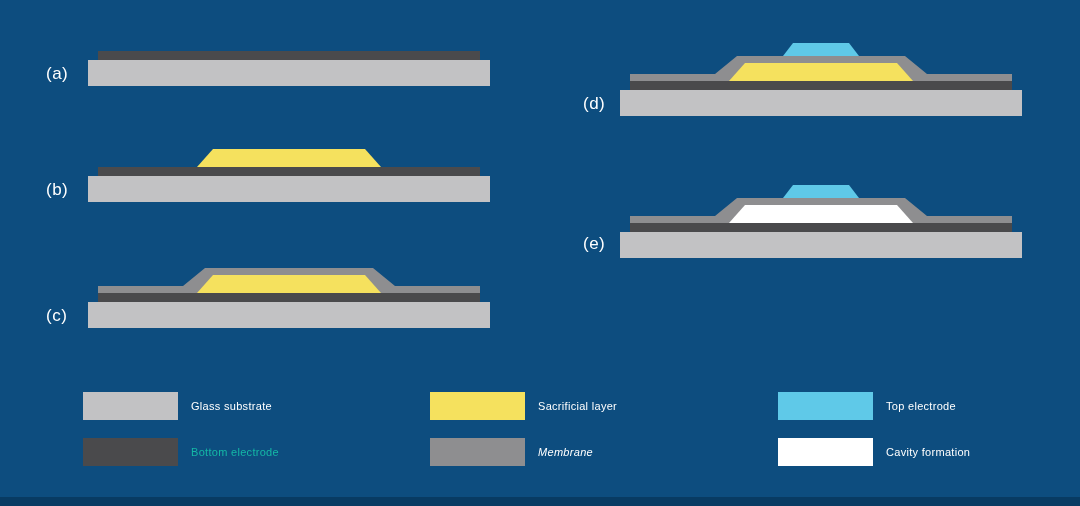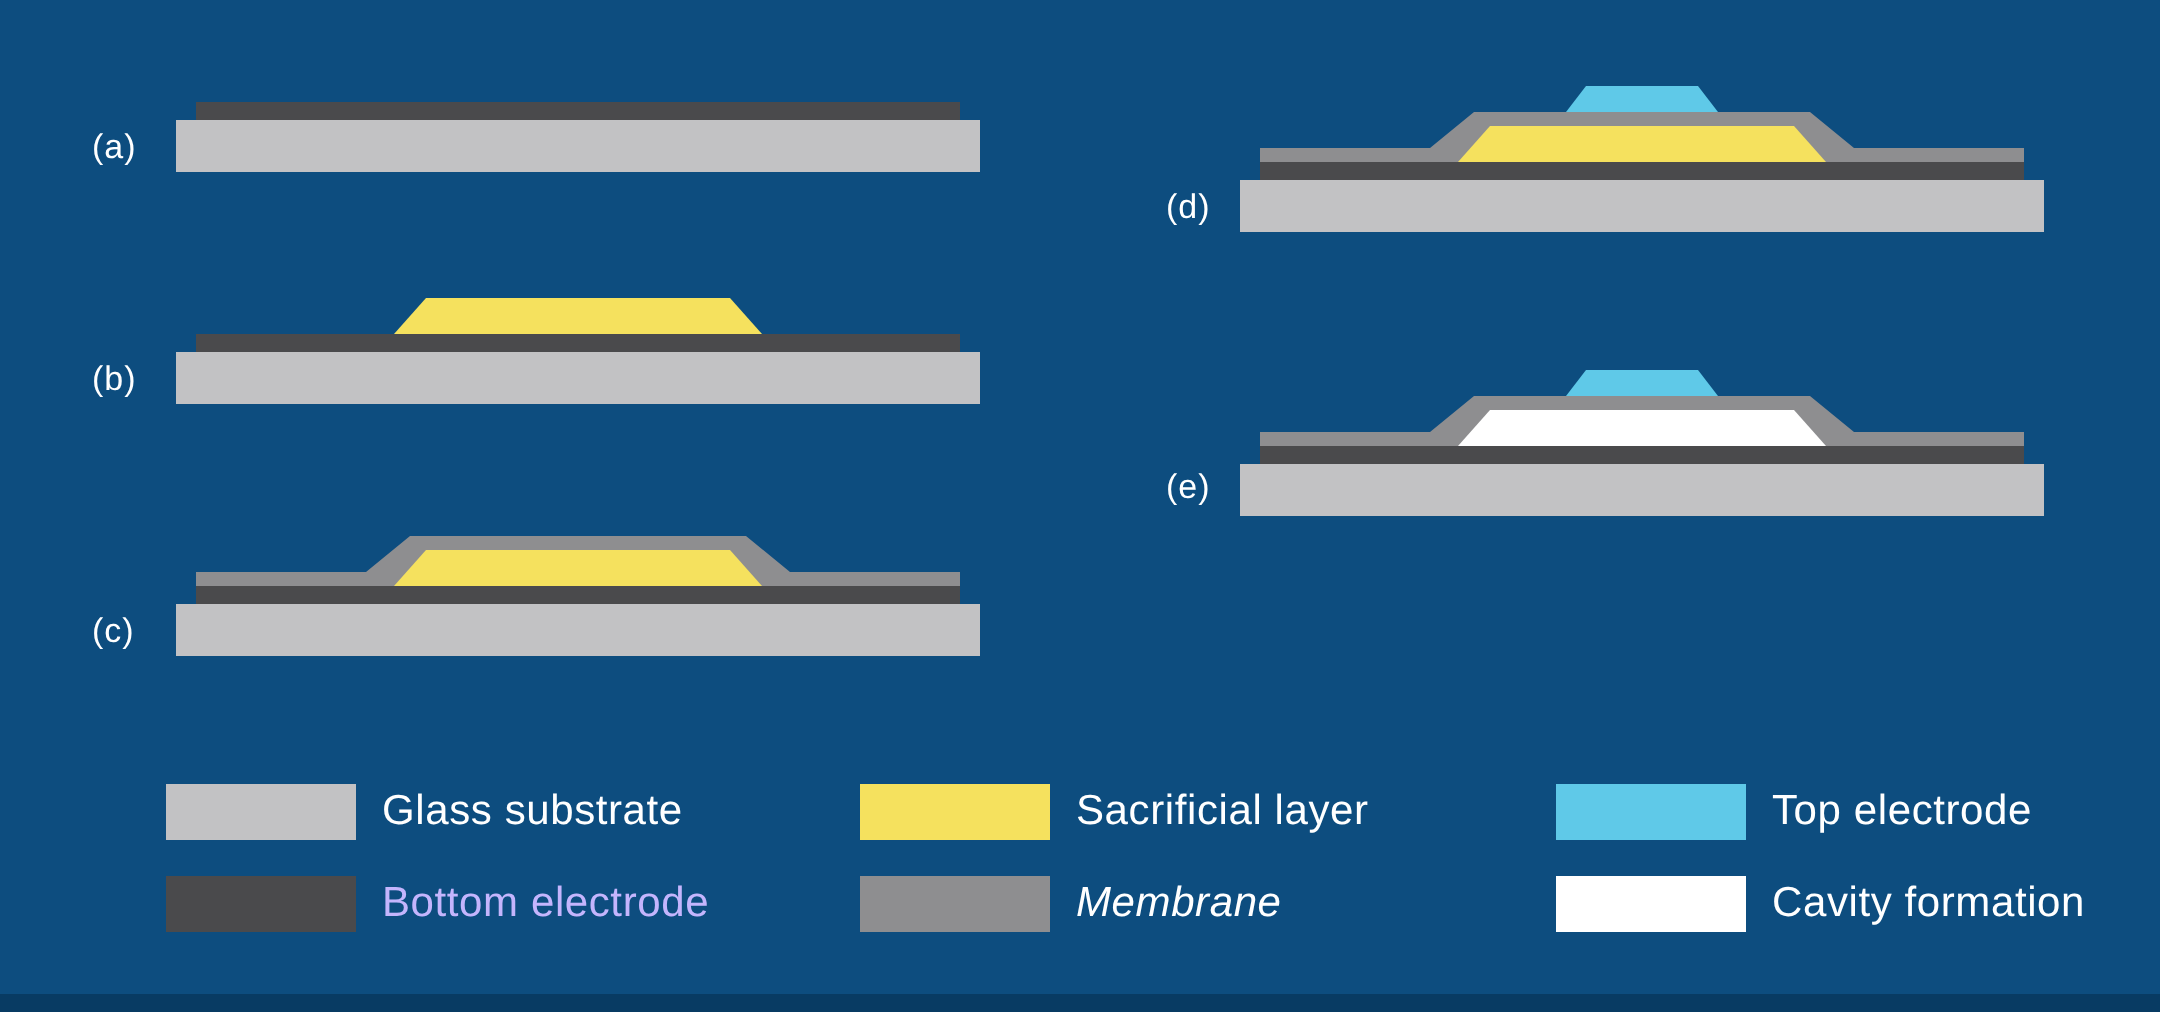--- a/index.html
+++ b/index.html
@@ -21,21 +21,21 @@
     display: flex;
     align-items: center;
     gap: 13px;
   }
   .swatch {
     width: 95px;
     height: 28px;
     flex: 0 0 auto;
   }
   .legend-label {
-    font-size: 21px;
+    font-size: 11px;
     letter-spacing: 0.3px;
     white-space: nowrap;
   }
   .bottom-bar {
     position: absolute;
     left: 0; right: 0; bottom: 0;
     height: 9px;
   }
 </style>
 </head>
@@ -89,21 +89,21 @@
   <div class="legend-item" style="left:430px; top:392px;">
     <div class="swatch" style="background: rgb(245, 225, 94);"></div>
     <div class="legend-label" style="color: #ffffff;">Sacrificial layer</div>
   </div>
   <div class="legend-item" style="left:778px; top:392px;">
     <div class="swatch" style="background: rgb(95, 201, 232);"></div>
     <div class="legend-label" style="color: rgb(255, 255, 255);">Top electrode</div>
   </div>
   <div class="legend-item" style="left:83px; top:438px;">
     <div class="swatch" style="background: rgb(74, 74, 76);"></div>
-    <div class="legend-label" style="color: #c4b5fd;">Bottom electrode</div>
+    <div class="legend-label" style="color: #14b8a6;">Bottom electrode</div>
   </div>
   <div class="legend-item" style="left:430px; top:438px;font-style:italic;">
     <div class="swatch" style="background: rgb(142, 142, 144);"></div>
     <div class="legend-label" style="color: rgb(255, 255, 255);">Membrane</div>
   </div>
   <div class="legend-item" style="left:778px; top:438px;">
     <div class="swatch" style="background: rgb(255, 255, 255);"></div>
     <div class="legend-label" style="color: rgb(255, 255, 255);">Cavity formation</div>
   </div>
 

